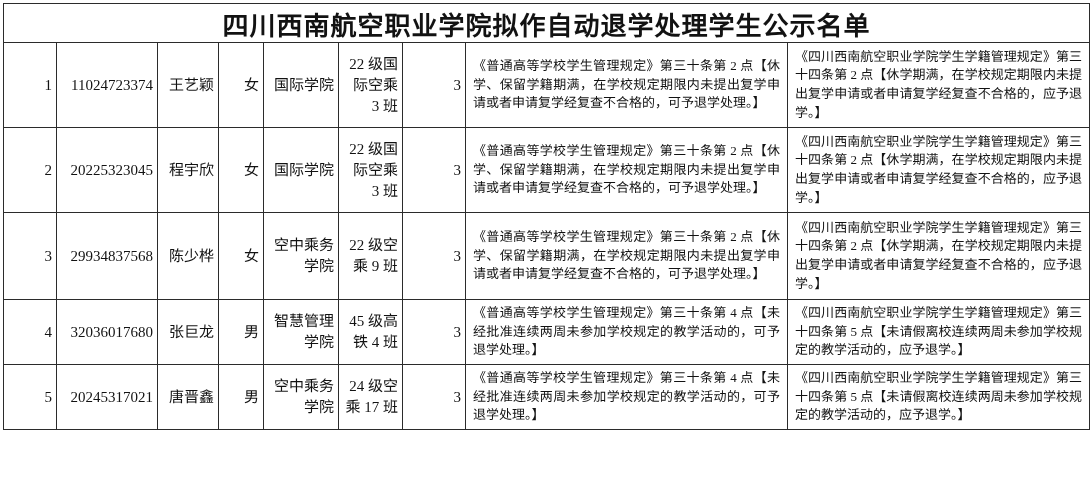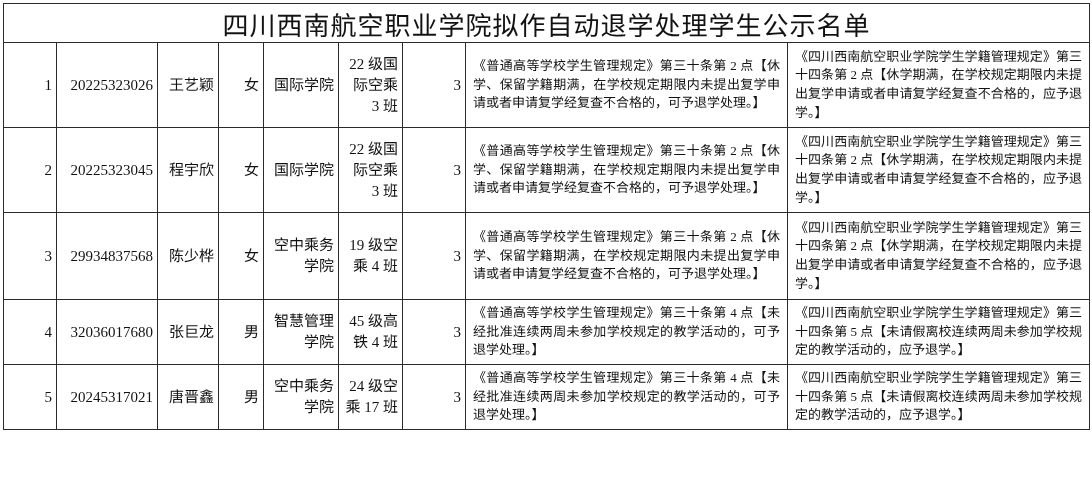--- a/index.html
+++ b/index.html
@@ -16,21 +16,21 @@
   }
   .doc-table th,.doc-table td{
     border:1px solid #2b2b2b;
     vertical-align:middle;
     overflow:hidden;
   }
   
   .title-cell{
     height:38px;
     font-size:26px;
-    font-weight:normal;
+    font-weight:bold;
     text-align:center;
     letter-spacing:1px;
     padding:0 4px;
   }
   
   .header-row th{
     height:46px;
     font-size:15px;
     font-weight:bold;
     text-align:center;
@@ -74,21 +74,21 @@
       <col style="width:302px">
   </colgroup>
   <thead>
     <tr>
       <th colspan="9" class="title-cell">四川西南航空职业学院拟作自动退学处理学生公示名单</th>
     </tr>
   </thead>
   <tbody id="table-body">
       <tr>
         <td class="col0">1</td>
-        <td class="col1">20225323026</td>
+        <td class="col1">11024723374</td>
         <td class="col2">王艺颖</td>
         <td class="col3">女</td>
         <td class="col4">国际学院</td>
         <td class="col5">22 级国际空乘 3 班</td>
         <td class="col6">3</td>
         <td class="col7">《普通高等学校学生管理规定》第三十条第 2 点【休学、保留学籍期满，在学校规定期限内未提出复学申请或者申请复学经复查不合格的，可予退学处理。】</td>
         <td class="col8">《四川西南航空职业学院学生学籍管理规定》第三十四条第 2 点【休学期满，在学校规定期限内未提出复学申请或者申请复学经复查不合格的，应予退学。】</td>
       </tr>
       <tr>
         <td class="col0">2</td>
@@ -100,21 +100,21 @@
         <td class="col6">3</td>
         <td class="col7">《普通高等学校学生管理规定》第三十条第 2 点【休学、保留学籍期满，在学校规定期限内未提出复学申请或者申请复学经复查不合格的，可予退学处理。】</td>
         <td class="col8">《四川西南航空职业学院学生学籍管理规定》第三十四条第 2 点【休学期满，在学校规定期限内未提出复学申请或者申请复学经复查不合格的，应予退学。】</td>
       </tr>
       <tr>
         <td class="col0">3</td>
         <td class="col1">29934837568</td>
         <td class="col2">陈少桦</td>
         <td class="col3">女</td>
         <td class="col4">空中乘务学院</td>
-        <td class="col5">19 级空乘 4 班</td>
+        <td class="col5">22 级空乘 9 班</td>
         <td class="col6">3</td>
         <td class="col7">《普通高等学校学生管理规定》第三十条第 2 点【休学、保留学籍期满，在学校规定期限内未提出复学申请或者申请复学经复查不合格的，可予退学处理。】</td>
         <td class="col8">《四川西南航空职业学院学生学籍管理规定》第三十四条第 2 点【休学期满，在学校规定期限内未提出复学申请或者申请复学经复查不合格的，应予退学。】</td>
       </tr>
       <tr>
         <td class="col0">4</td>
         <td class="col1">32036017680</td>
         <td class="col2">张巨龙</td>
         <td class="col3">男</td>
         <td class="col4">智慧管理学院</td>

